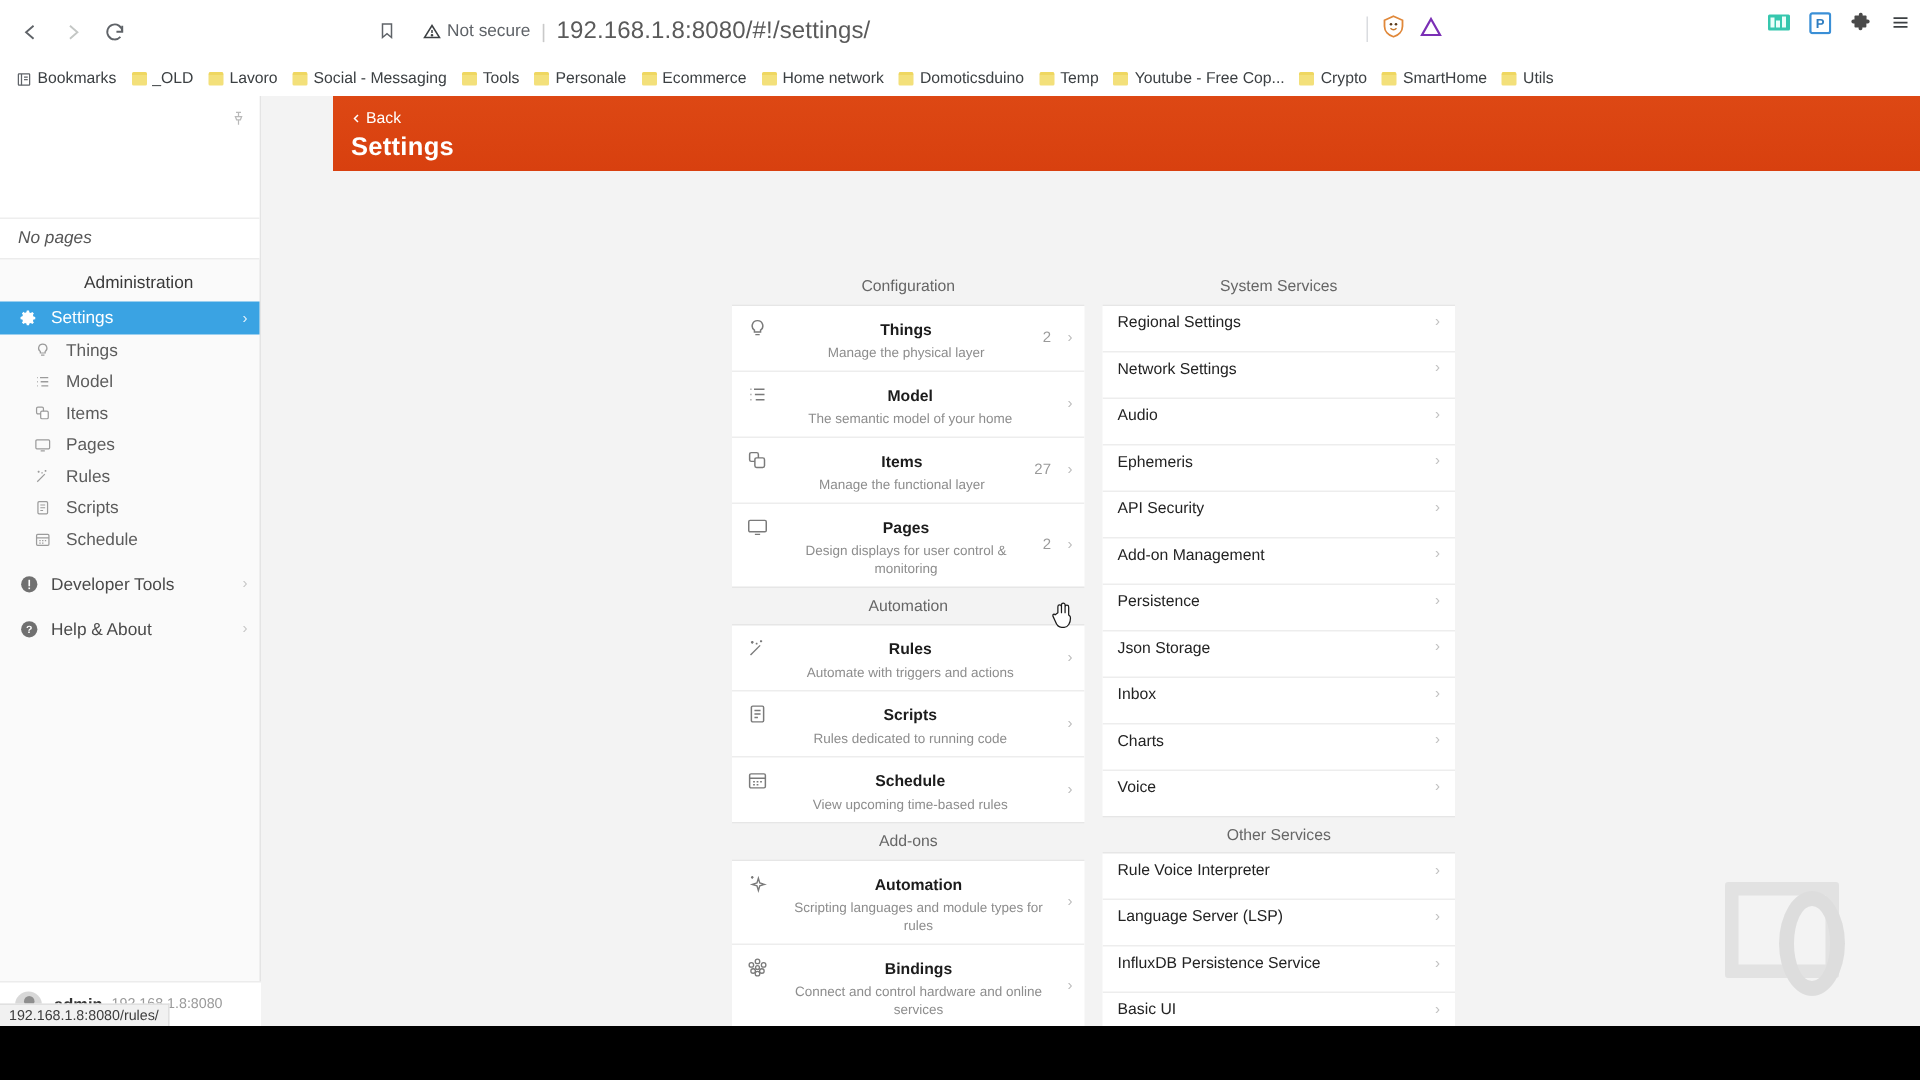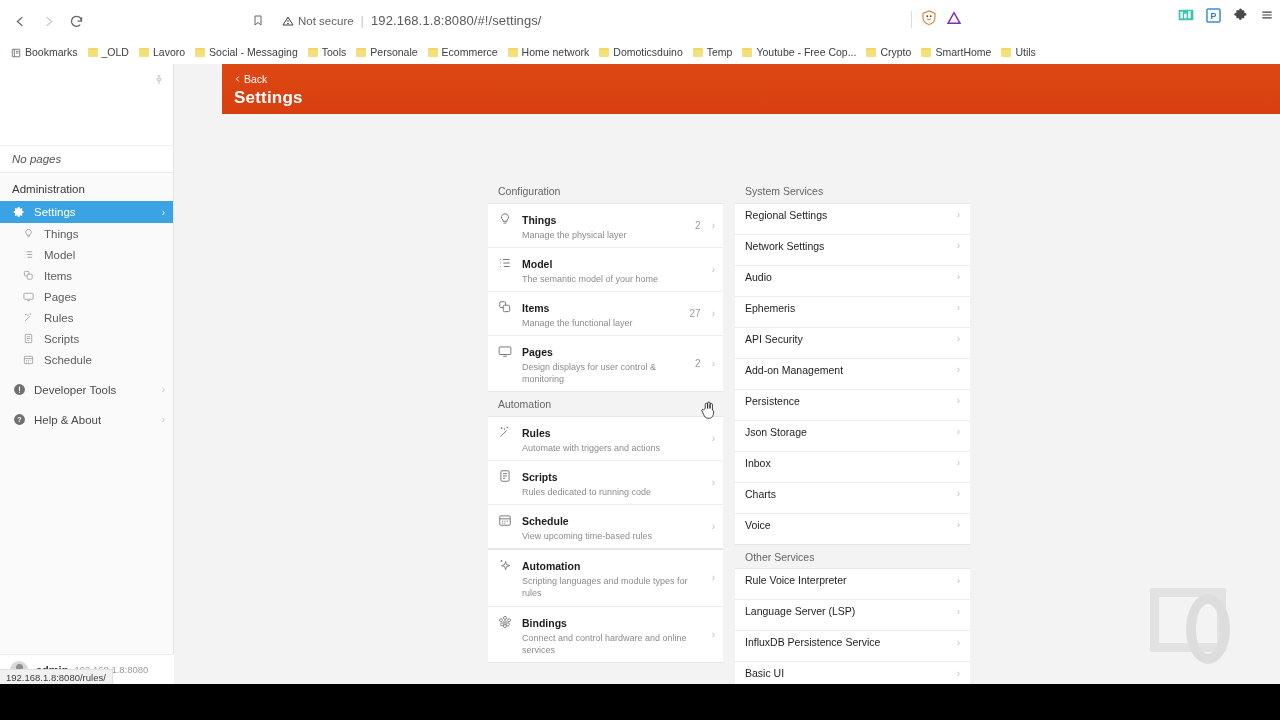--- a/index.html
+++ b/index.html
@@ -2,21 +2,21 @@
 <html><head>
 <meta charset="utf-8">
 <style>
   * { box-sizing: border-box; margin: 0; padding: 0; }
   html, body {
     width: 1280px; height: 720px;
     font-family: "Liberation Sans", sans-serif;
     background: #000;
     overflow: hidden;
   }
-  #app { position: relative; width: 1280px; height: 720px; background: #404040; }
+  #app { position: relative; width: 1280px; height: 720px; background: #404040; text-align: center; }
 
   
   .browser-chrome {
     position: absolute; top: 0; left: 0; width: 1280px; height: 64px;
     background: #ffffff;
   }
   .nav-row {
     position: relative; height: 42px; display: flex; align-items: center;
     padding: 0 6px; background: #ffffff;
   }
@@ -31,21 +31,21 @@
     position: absolute; left: 246px; top: 5px; width: 716px; height: 31px;
     background: #fff; display: flex; align-items: center;
     font-size: 12.5px; color: #202124;
   }
   .omni-bookmark { width: 24px; display:flex; align-items:center; justify-content:center; color:#5f6368; }
   .omni-warn {
     display: flex; align-items: center; gap: 4px; color: #5f6368;
     font-size: 11.5px; margin-left: 12px;
   }
   .omni-sep { color: #c9c9c9; margin: 0 7px; font-size: 13px; }
-  .omni-url { color: #5a5a5a; font-size: 13px; letter-spacing: .1px; }
+  .omni-url { color: #5a5a5a; font-size: 16px; letter-spacing: .1px; }
 
   .omni-ext { position:absolute; right: 0; top:4px; display:flex; align-items:center; gap:9px; }
   .vbar { width:1px; height:17px; background:#dadce0; }
 
   .chrome-right {
     position: absolute; right: 4px; top: 6px; display: flex; align-items: center; gap: 9px;
   }
   .cr-icon { width: 18px; height: 18px; display:flex; align-items:center; justify-content:center; }
 
   
@@ -624,20 +624,21 @@
             </span>
             <span class="txt">
               <span class="t-title">Schedule</span>
               <span class="t-sub" style="display:block">View upcoming time-based rules</span>
             </span>
             <span class="meta"></span>
             <span class="chev">›</span>
           </div>
         </div>
 
+        <div class="group-title">Add-ons</div>
         <div class="card">
           <div class="row">
             <span class="ico">
               <svg width="14" height="14" viewBox="0 0 24 24" fill="none" stroke="#7a7a7a" stroke-width="1.6">
                   <path d="M13 6 L14.6 11.4 L20 13 L14.6 14.6 L13 20 L11.4 14.6 L6 13 L11.4 11.4 Z"></path>
                   <path d="M6 3.5v3M4.5 5h3"></path>
                 </svg>
             </span>
             <span class="txt">
               <span class="t-title">Automation</span>

